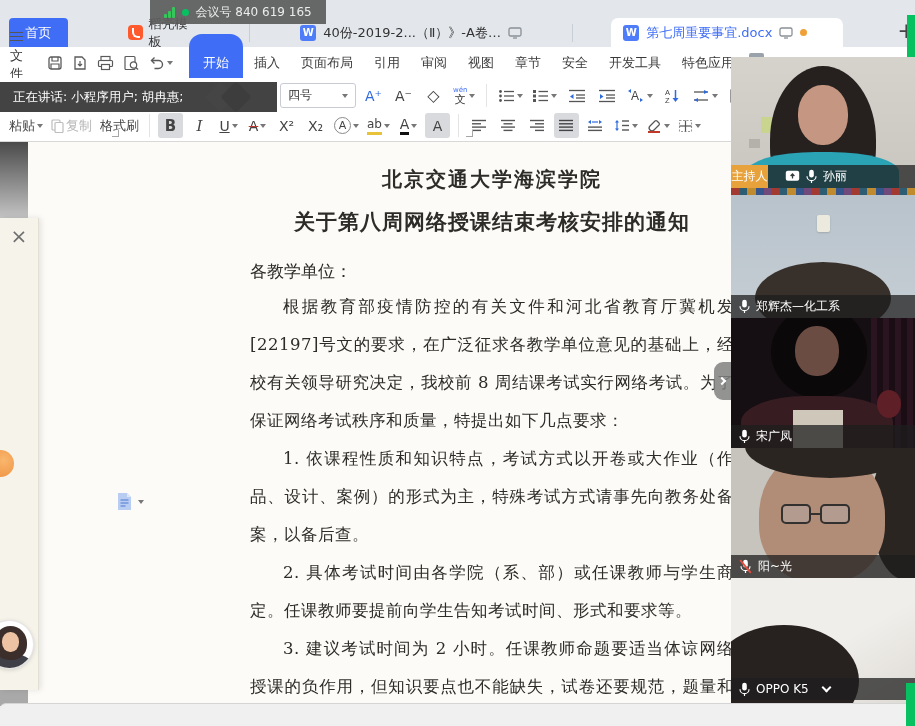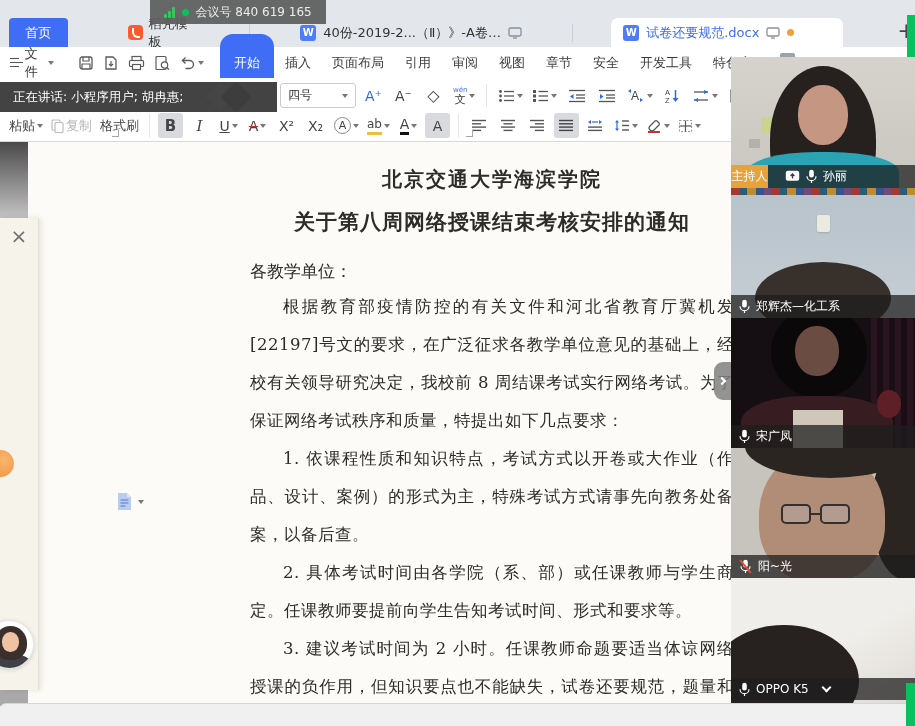--- a/index.html
+++ b/index.html
@@ -32,21 +32,21 @@
     background:rgba(92,92,92,.93);border-radius:0;display:flex;align-items:center;gap:7px;
     color:#ececec;font-size:12px;}
   .sig{display:flex;align-items:flex-end;gap:1.5px;height:11px;}
   .sig i{display:block;width:2.5px;background:#35c759;border-radius:1px;}
   .sig i:nth-child(1){height:4px;} .sig i:nth-child(2){height:7px;} .sig i:nth-child(3){height:11px;}
   .gdot{width:7px;height:7px;border-radius:50%;background:#07c160;}
 
   
   .menurow{position:absolute;left:0;top:47px;width:731px;height:31px;background:#fff;
     display:flex;align-items:center;font-size:13px;}
-  .filegrp{display:flex;align-items:center;gap:6px;padding:0 10px;}
+  .filegrp{display:flex;align-items:center;gap:6px;padding:0 10px;flex-direction:column;}
   .hamb{width:13px;height:9px;border-top:1.6px solid #555;border-bottom:1.6px solid #555;position:relative;}
   .hamb::after{content:"";position:absolute;left:0;top:2.7px;width:13px;height:1.6px;background:#555;}
   .caret{width:0;height:0;border-left:3.5px solid transparent;border-right:3.5px solid transparent;
     border-top:4px solid #777;}
   .vline{width:1px;height:18px;background:#dcdfe3;margin:0 6px;}
   .qicons{display:flex;align-items:center;gap:9px;margin-left:2px;}
   .qbtn{display:flex;align-items:center;gap:2px;}
   .ribbon{display:flex;align-items:center;gap:1px;margin-left:16px;}
   .rtab{padding:3px 10px;color:#3a3a3a;white-space:nowrap;}
   .rtab.active{background:#3f6df6;color:#ffffff;border-radius:13px;padding:20px 14px;}
@@ -186,21 +186,21 @@
       <span class="monitor">
         <svg width="14" height="12" viewBox="0 0 14 12">
             <rect x="1" y="1" width="12" height="8" rx="1.5" fill="none" stroke="#8a9097" stroke-width="1.3"></rect>
             <line x1="5" y1="11" x2="9" y2="11" stroke="#8a9097" stroke-width="1.3"></line>
           </svg>
       </span>
     </div>
     <div class="tabsep"></div>
     <div class="tab tab-doc active">
       <span class="wicon">W</span>
-      <span class="dtitle">试卷还要规范.docx</span>
+      <span class="dtitle">第七周重要事宜.docx</span>
       <span class="monitor">
         <svg width="14" height="12" viewBox="0 0 14 12">
             <rect x="1" y="1" width="12" height="8" rx="1.5" fill="none" stroke="#8a9097" stroke-width="1.3"></rect>
             <line x1="5" y1="11" x2="9" y2="11" stroke="#8a9097" stroke-width="1.3"></line>
           </svg>
       </span>
       <span class="odot"></span>
     </div>
     <div class="newtab">+</div>
   </div>

